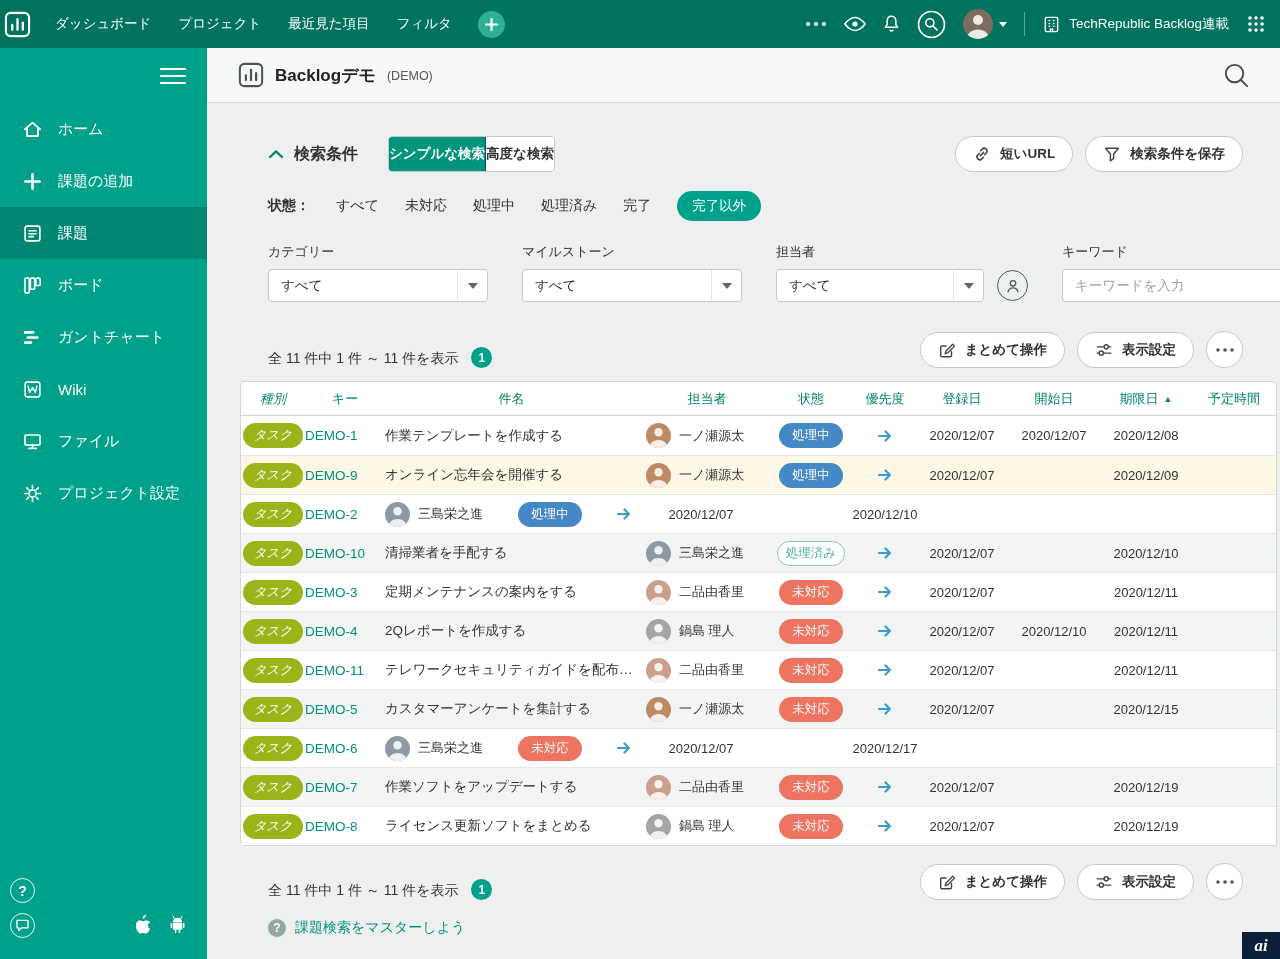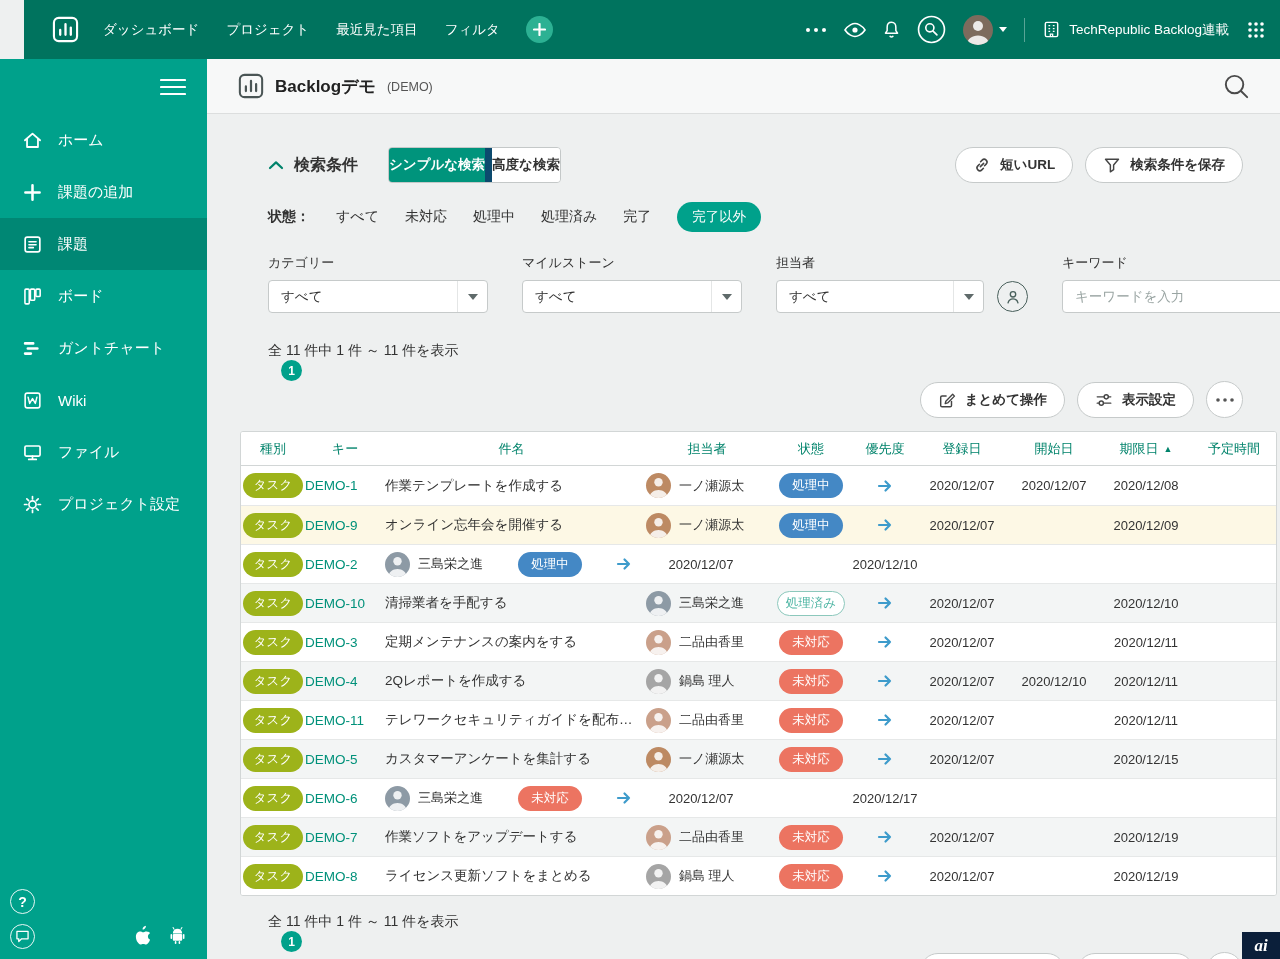--- a/index.html
+++ b/index.html
@@ -7,21 +7,21 @@
   body { font-family:"Liberation Sans","DejaVu Sans",sans-serif; color:#333; background:#eef0f0; }
   :root {
     --topbar-bg:#00735e; --sidebar-bg:#00a18b; --accent:#00836b; --link:#00917a;
     --status-open:#ec7461; --status-in-progress:#4488c5; --status-resolved:#4db5a3;
     --type-badge:#9db31a; --priority-arrow:#3d9bcb; --row-highlight:#fdf8e5;
   }
   svg { display:block; }
   a { text-decoration:none; }
 
   
-  .topbar { height:59px; background:var(--topbar-bg); display:flex; align-items:center; padding:0 14px 0 28px; color:#fff;margin-left:24px; }
+  .topbar { height:48px; background:var(--topbar-bg); display:flex; align-items:center; padding:0 14px 0 4px; color:#fff; }
   .tb-logo { margin-right:24px; cursor:pointer; }
   .tb-nav { display:flex; gap:27px; align-items:center; font-size:13.5px; }
   .tb-item { cursor:pointer; white-space:nowrap; }
   .tb-add { width:27px; height:27px; border-radius:50%; background:#2cb193; border:none; margin-left:26px; display:flex; align-items:center; justify-content:center; cursor:pointer; }
   .tb-right { margin-left:auto; display:flex; align-items:center; gap:17px; }
   .tb-icon { display:flex; align-items:center; cursor:pointer; }
   .tb-avatar-wrap { display:flex; align-items:center; gap:6px; cursor:pointer; }
   .tb-avatar { width:30px; height:30px; border-radius:50%; background:#7d6b5d; overflow:hidden; display:flex; align-items:flex-end; justify-content:center; }
   .tb-caret { width:0; height:0; border-left:4.5px solid transparent; border-right:4.5px solid transparent; border-top:5px solid #fff; }
   .tb-divider { width:1px; height:24px; background:rgba(255,255,255,.35); }
@@ -52,21 +52,21 @@
   .ph-search { margin-left:auto; cursor:pointer; }
 
   .content { flex:1; padding:21px 0 0 33px; }
   .row-pad { margin-right:37px;margin-left:28px; }
 
   .search-head { display:flex; align-items:center; }
   .collapse-toggle { display:flex; align-items:center; gap:10px; cursor:pointer; }
   .search-title { font-size:16px; font-weight:bold; }
   .tab-group { display:flex; margin-left:30px; border:1px solid #c4c8c8; border-radius:4px; overflow:hidden; }
   .search-tab { height:34px; padding:0 0; display:flex; align-items:center; font-size:13.5px; font-weight:bold; background:#fff; color:#333; border:none; cursor:pointer; font-family:inherit; }
-  .search-tab + .search-tab { border-left:7px solid #0c4a6e; }
+  .search-tab + .search-tab { border-left:1px solid #0c4a6e; }
   .search-tab.active { background:#00947c; color:#fff; }
   .head-buttons { margin-left:auto; display:flex; gap:12px; }
   .pill-btn { height:36px; border-radius:18px; border:1px solid #c6caca; background:#fff; display:inline-flex; align-items:center; gap:9px; padding:0 17px; font-size:13.5px; font-weight:bold; color:#333; cursor:pointer; font-family:inherit; white-space:nowrap; }
 
   .status-row { margin-top:19px; display:flex; align-items:center; gap:26px; font-size:14px; }
   .status-label { font-weight:bold; }
   .status-options { display:flex; align-items:center; gap:26px; }
   .status-option { cursor:pointer; }
   .status-option.selected { background:var(--sidebar-bg); color:#fff; padding:6px 15px; border-radius:16px; font-size:13.5px; }
 
@@ -74,33 +74,33 @@
   .filter-label { font-size:13px; margin-bottom:8px; }
   .dropdown { width:220px; height:33px; background:#fff; border:1px solid #c6caca; border-radius:4px; display:flex; align-items:center; padding-left:12px; font-size:13.5px; cursor:pointer; }
   .dropdown.narrow { width:208px; }
   .dd-arrow { margin-left:auto; width:30px; height:100%; display:flex; align-items:center; justify-content:center; border-left:1px solid #e4e6e6; }
   .dd-arrow::after { content:""; border-left:5px solid transparent; border-right:5px solid transparent; border-top:6px solid #5f6a6a; }
   .assignee-wrap { display:flex; align-items:center; gap:13px; }
   .me-btn { width:31px; height:31px; border-radius:50%; border:1.6px solid #49605c; background:transparent; display:flex; align-items:center; justify-content:center; cursor:pointer; }
   .keyword-input { width:222px; height:33px; border:1px solid #c6caca; border-radius:4px; padding:0 12px; font-size:13.5px; font-family:inherit; color:#333; background:#fff; }
   .keyword-input::placeholder { color:#9aa5a3; }
 
-  .results-bar { display:flex; align-items:flex-start;flex-direction:column; }
+  .results-bar { display:flex; align-items:flex-end; }
   .results-bar.top { margin-top:29px; }
   .results-bar.bottom { margin-top:17px; }
   .results-summary { font-size:14px; color:#333; }
   .page-badge { width:21px; height:21px; border-radius:50%; background:var(--sidebar-bg); color:#fff; font-size:12px; font-weight:bold; display:inline-flex; align-items:center; justify-content:center; margin-left:13px; cursor:pointer; }
   .results-buttons { margin-left:auto; display:flex; gap:12px; align-items:center; }
   .circle-btn { width:37px; height:37px; border-radius:50%; border:1px solid #c6caca; background:#fff; display:flex; align-items:center; justify-content:center; cursor:pointer; }
 
   
   .table { margin-top:13px; margin-right:3px; background:#fff; border:1px solid #d2d6d6; border-radius:3px; overflow:hidden; }
   .thead { display:flex; height:34px; align-items:center; border-bottom:1px solid #d2d6d6; color:var(--accent); font-size:13px; background:#fff; }
   .cell { display:flex; align-items:center; justify-content:center; height:100%; }
-  .c-type { width:64px; }
+  .c-type { width:64px;font-style:italic; }
   .c-key { width:80px; justify-content:flex-start; }
   .c-subject { flex:1; justify-content:flex-start; padding-right:8px; min-width:0; }
   .c-assignee { width:122px; justify-content:flex-start; }
   .c-status { width:86px; }
   .c-priority { width:62px; }
   .c-date { width:92px; font-size:13px; }
   .c-time { width:84px; font-size:13px; }
   .thead .cell { justify-content:center; cursor:pointer; }
   .sort-asc { color:var(--accent); font-size:9px; margin-left:5px; }
   .trow { display:flex; height:39px; align-items:center; border-top:1px solid #e6e8e8; background:#fff; cursor:pointer; }

